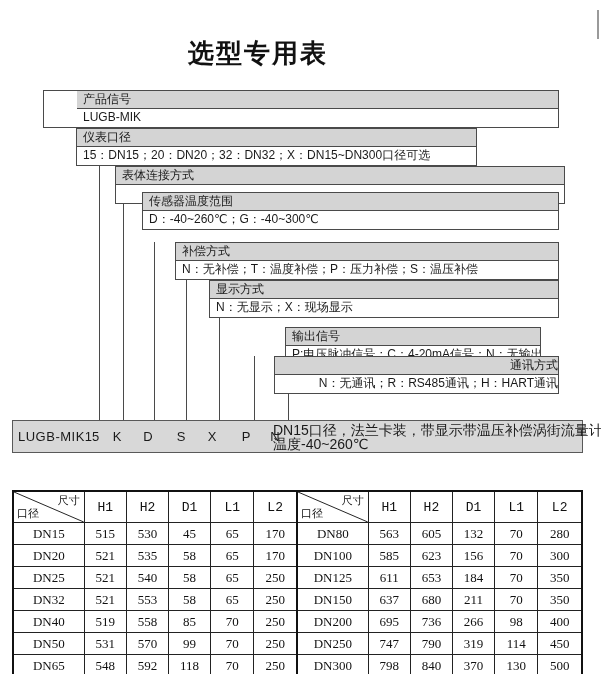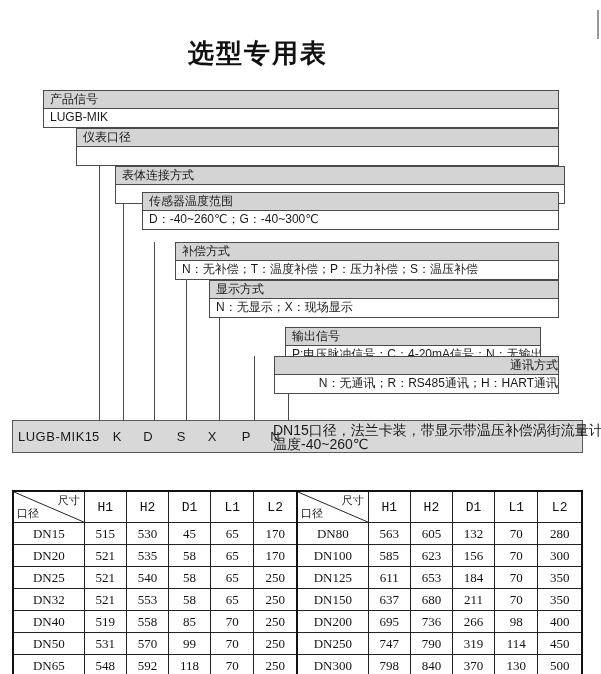--- a/index.html
+++ b/index.html
@@ -91,26 +91,27 @@
 </style>
 </head>
 <body>
 
 <div class="page">
 
   <div class="title">选型专用表</div>
 
   <div class="scrollfrag"></div>
 
-  <div class="lvl" style="left:43px;top:90px;width:516px;">
+  <div class="lvl" style="left:43px;top:90px;width:516px;padding-left:33px;">
     <div class="lvl-h">产品信号</div>
     <div class="lvl-v">LUGB-MIK</div>
   </div>
-  <div class="lvl" style="left:76px;top:128px;width:483px;">
+  <div class="lvl" style="left:76px;top:128px;width:401px;">
     <div class="lvl-h">仪表口径</div>
+    <div class="lvl-v">15：DN15；20：DN20；32：DN32；X：DN15~DN300口径可选</div>
   </div>
   <div class="lvl" style="left:115px;top:166px;width:450px;">
     <div class="lvl-h">表体连接方式</div>
   </div>
   <div class="lvl" style="left:142px;top:192px;width:417px;">
     <div class="lvl-h">传感器温度范围</div>
     <div class="lvl-v">D：-40~260℃；G：-40~300℃</div>
   </div>
   <div class="lvl" style="left:175px;top:242px;width:384px;">
     <div class="lvl-h">补偿方式</div>

